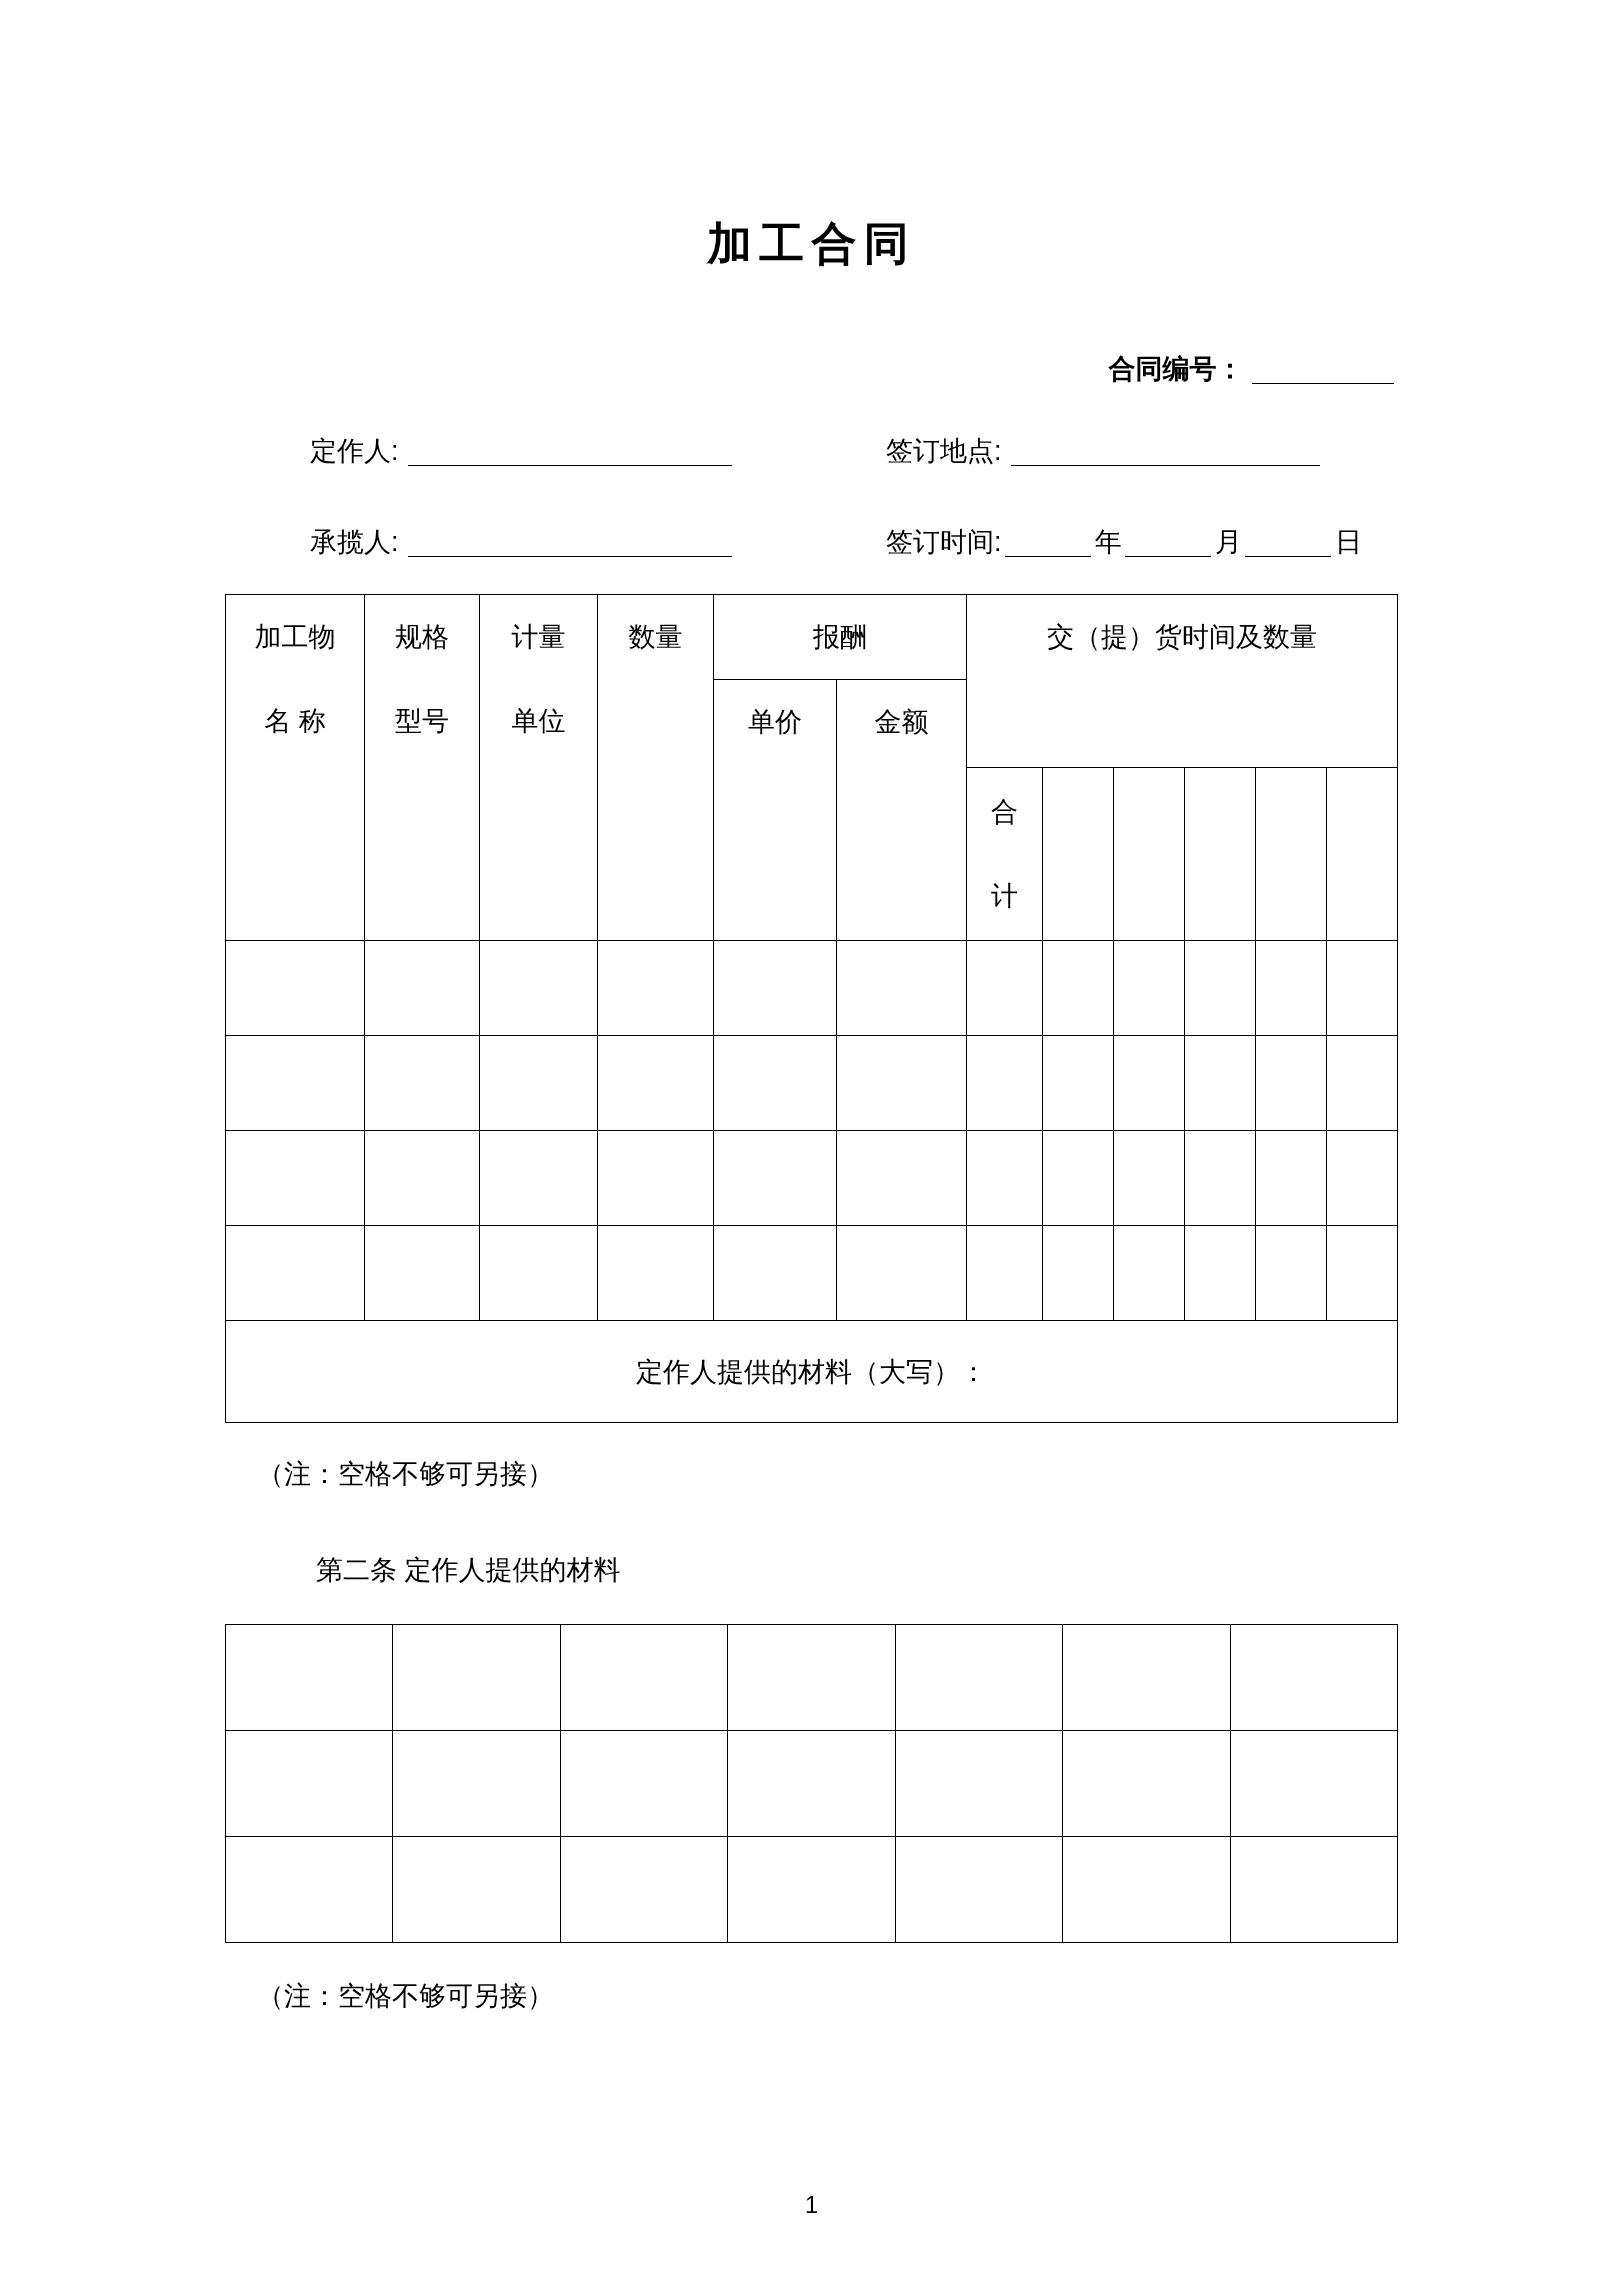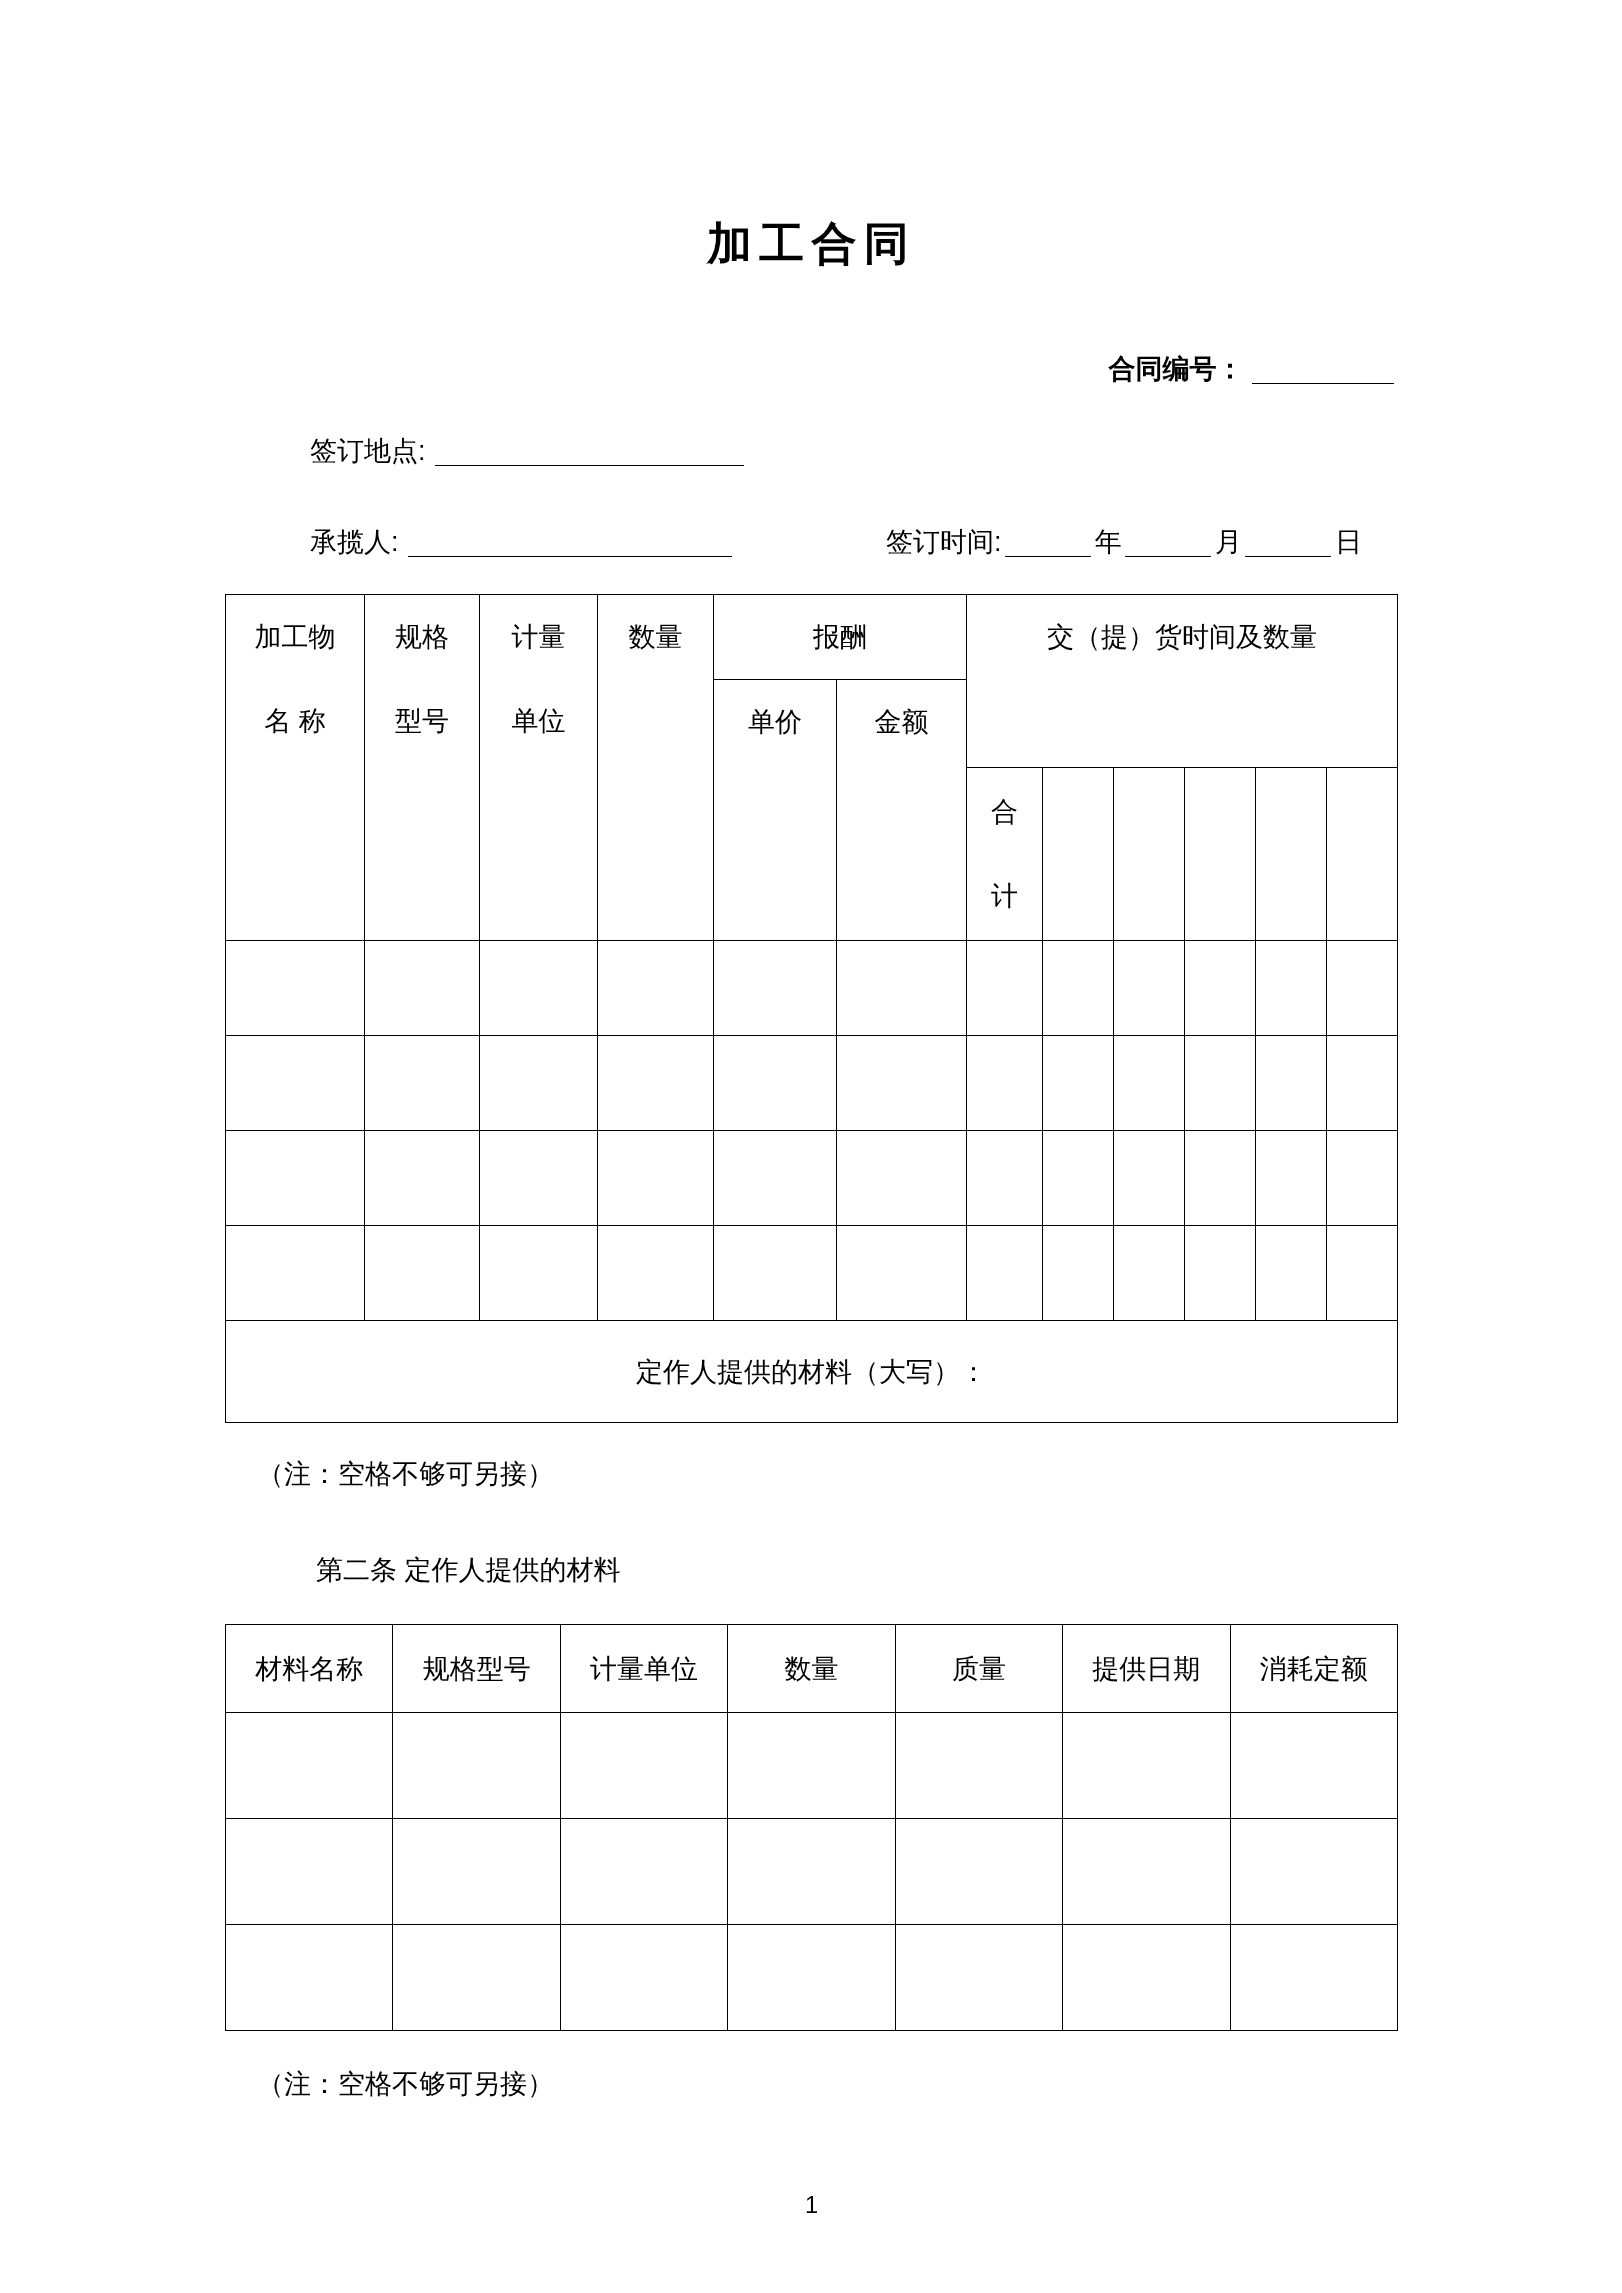--- a/index.html
+++ b/index.html
@@ -127,20 +127,23 @@
 <div class="page">
   <div class="content">
 
     <div class="title">加工合同</div>
 
     <div class="contract-no">
       <span>合同编号：</span><span class="blank w-contract"></span>
     </div>
 
     <div class="party-row first">
+      <div class="party-left">
+        <span>定作人:</span><span class="blank w-party"></span>
+      </div>
       <div class="party-right">
         <span>签订地点:</span><span class="blank w-place"></span>
       </div>
     </div>
 
     <div class="party-row second">
       <div class="party-left">
         <span>承揽人:</span><span class="blank w-party"></span>
       </div>
       <div class="party-right">
@@ -259,29 +262,20 @@
       <colgroup>
         <col style="width:14.2857%">
           <col style="width:14.2857%">
           <col style="width:14.2857%">
           <col style="width:14.2857%">
           <col style="width:14.2857%">
           <col style="width:14.2857%">
           <col style="width:14.2857%">
       </colgroup>
       <tbody>
-        <tr class="hrow">
-          <td class="hdr2">材料名称</td>
-          <td class="hdr2">规格型号</td>
-          <td class="hdr2">计量单位</td>
-          <td class="hdr2">数量</td>
-          <td class="hdr2">质量</td>
-          <td class="hdr2">提供日期</td>
-          <td class="hdr2">消耗定额</td>
-        </tr>
         <tr class="data">
           <td></td>
             <td></td>
             <td></td>
             <td></td>
             <td></td>
             <td></td>
             <td></td>
         </tr>
         <tr class="data">

